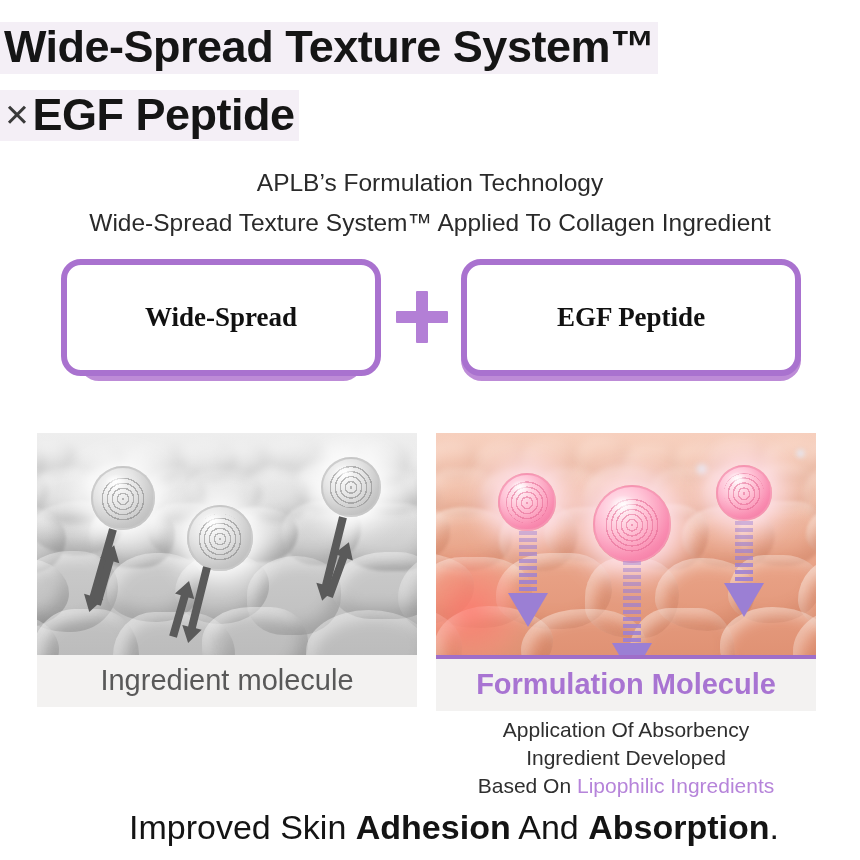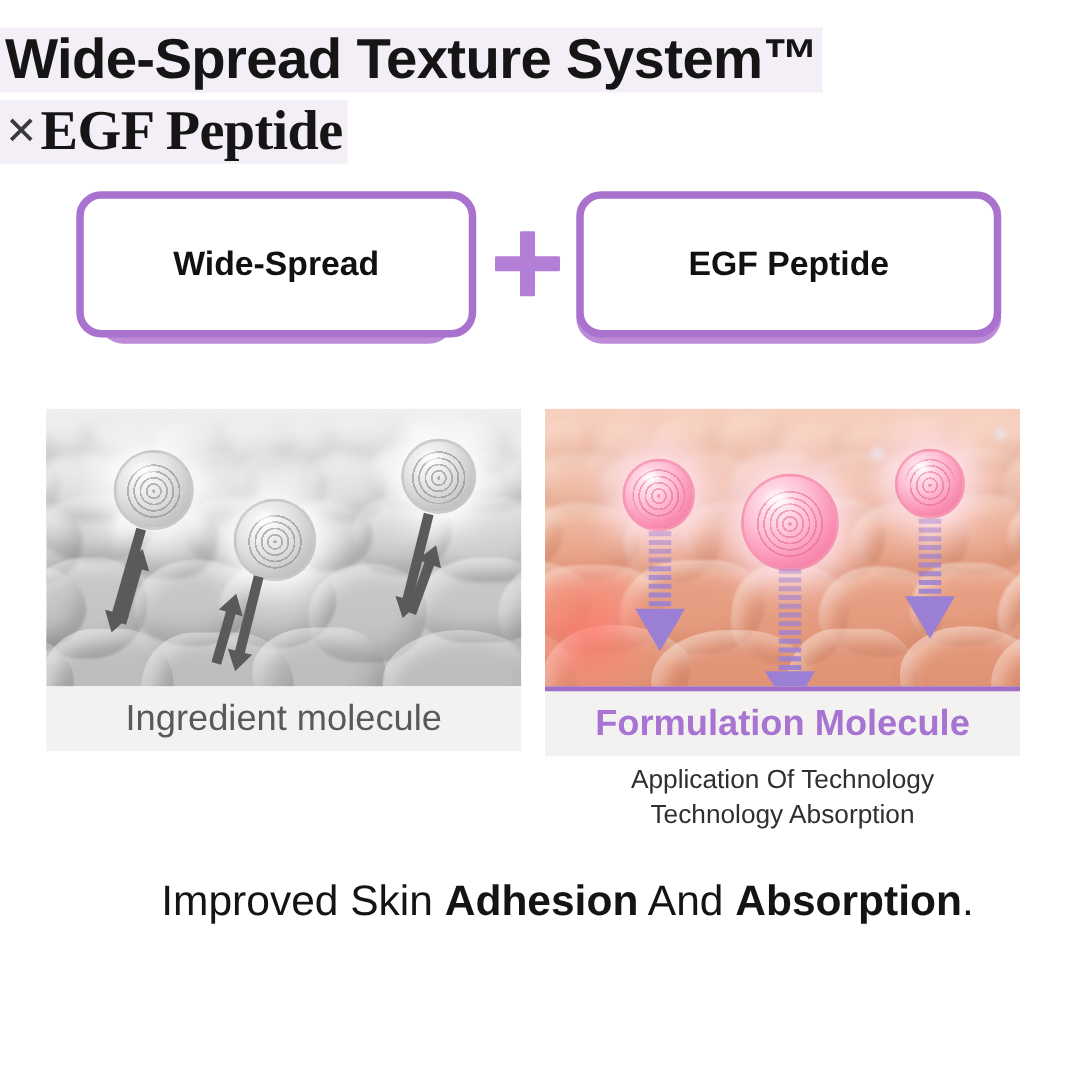--- a/index.html
+++ b/index.html
@@ -27,21 +27,21 @@
   }
   .title-hl {
     display: inline-block;
     background: #f4eff6;
     font-size: 45px;
     font-weight: bold;
     letter-spacing: -0.5px;
     color: #151515;
     padding: 1px 4px 3px 4px;
   }
-  .title-line-2 { margin-top: 6px; font-family: Liberation Serif, serif; }
+  .title-line-2 { margin-top: 16px; }
   .x-mark {
     font-size: 31px;
     font-weight: 300;
     color: #3a3a3a;
     vertical-align: 4px;
     padding-right: 3px;
   }
 
   
   .subtitle-block {
@@ -54,20 +54,21 @@
     line-height: 1.62;
     white-space: nowrap;
     font-weight: 400;
   }
 
   
   .cards-row {
     position: relative;
     height: 162px;
     margin-top: 16px;
+    font-family: Liberation Serif, serif;
   }
   .card {
     position: absolute;
     top: 0;
   }
   .card-box {
     border: 6px solid #a972cf;
     border-radius: 20px;
     background: #ffffff;
     position: relative;
@@ -235,20 +236,22 @@
 <div class="title-block">
   <span class="title-line">
     <span class="title-hl">Wide-Spread Texture System™</span>
   </span>
   <span class="title-line title-line-2">
     <span class="title-hl"><span class="x-mark">✕</span><span>EGF Peptide</span></span>
   </span>
 </div>
 
 <div class="subtitle-block">
+  <div class="subtitle-line">APLB’s Formulation Technology</div>
+  <div class="subtitle-line">Wide-Spread Texture System™ Applied To Collagen Ingredient</div>
 </div>
 
 <div class="cards-row">
 
   <div class="card" id="card-left">
     <div class="card-badge">Texture Technology</div>
     <div class="card-box">
       <div class="card-title">Wide-Spread</div>
     </div>
   </div>
@@ -470,18 +473,19 @@
           </div>
         </div>
     </div>
     <div class="panel-caption">Formulation Molecule</div>
   </div>
 
 </div>
 
 <div class="subcaps">
   <div class="subcap" id="subcap-right">
-    <div>Application Of Technology</div>
-    <div>Technology Absorption</div>
+    <div>Application Of Absorbency</div>
+    <div>Ingredient Developed</div>
+    <div><span>Based On </span><span class="lipo-accent">Lipophilic Ingredients</span></div>
   </div>
 </div>
 
 <div class="tagline"><span>Improved Skin </span><span class="b">Adhesion</span><span> And </span><span class="b">Absorption</span><span>.</span></div>
 
 </body></html>

